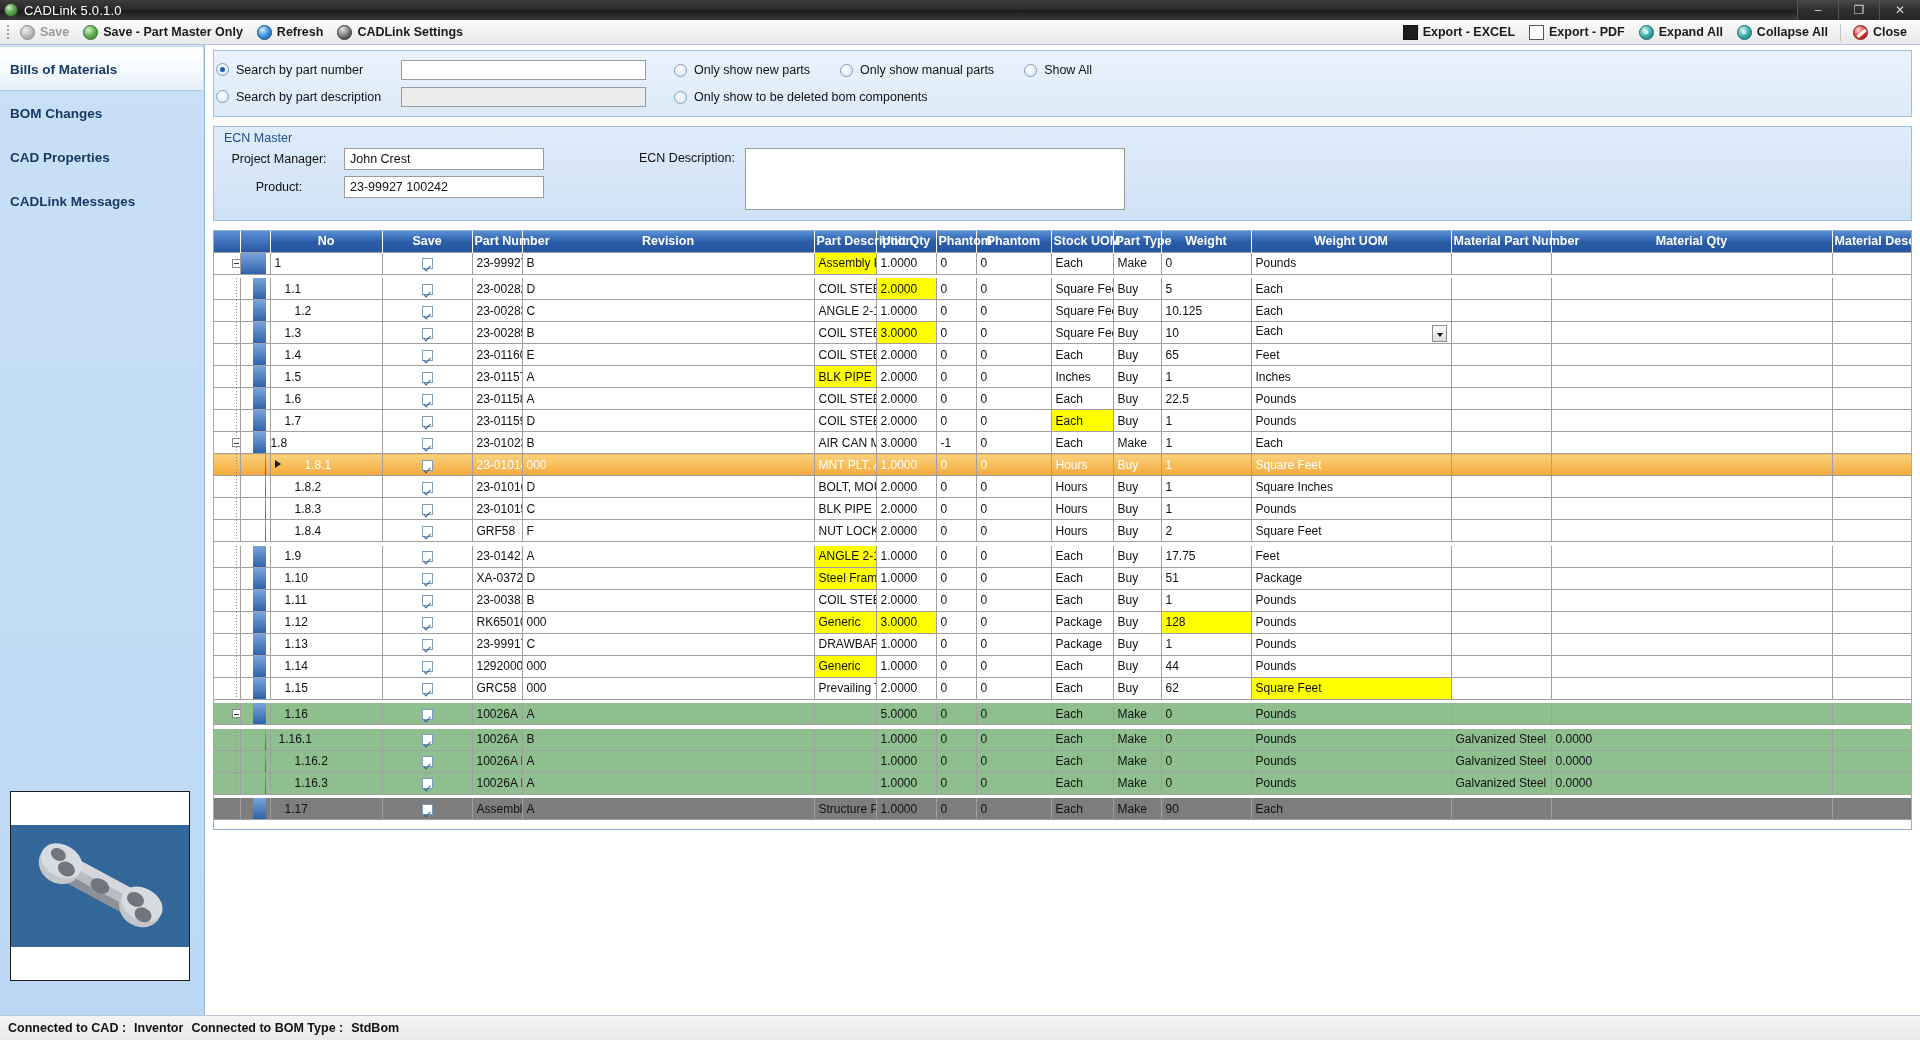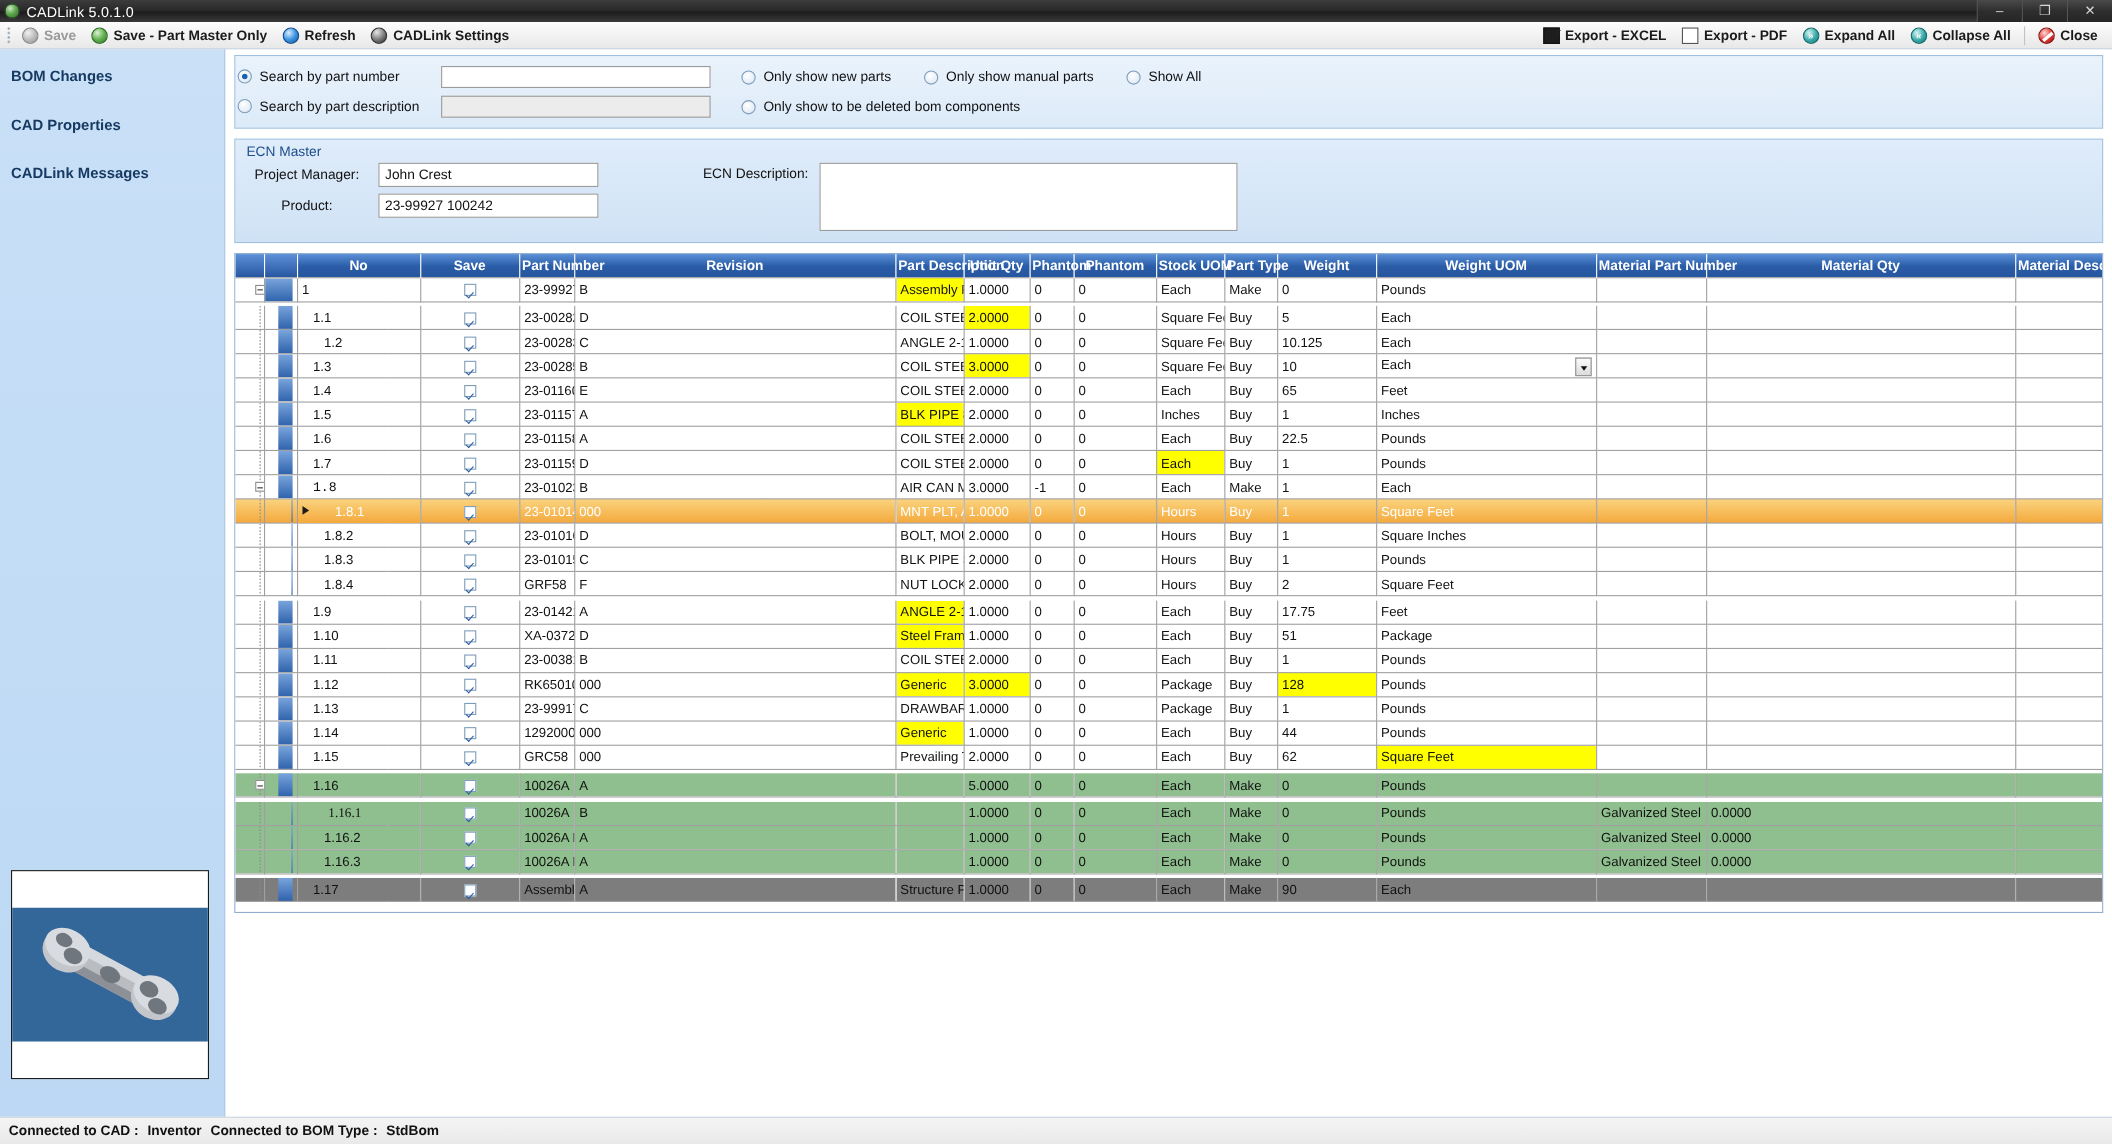--- a/index.html
+++ b/index.html
@@ -306,20 +306,23 @@
 
   <div class="tb-item">
     <span class="ico ico-close"></span>
     <span>Close</span>
   </div>
 </div>
 
 <div id="main">
 
   <div id="sidebar">
+    <div class="nav-item active">
+      <span>Bills of Materials</span>
+    </div>
     <div class="nav-item">
       <span>BOM Changes</span>
     </div>
     <div class="nav-item">
       <span>CAD Properties</span>
     </div>
     <div class="nav-item">
       <span>CADLink Messages</span>
     </div>
 
@@ -645,21 +648,21 @@
             <tr>
               <td class="cell-tree">
                 <div class="tree-cell">
                   <span class="dash"></span>
                   <span class="expander exp-box"></span>
                 </div>
               </td>
               <td class="cell-bar" style="padding-left: 12px;">
                 <div class="bar"></div>
               </td>
-              <td colspan="2" style="padding-left: 14px; font-family: Liberation Mono, monospace;">1.8</td>
+              <td colspan="2" style="padding-left: 0;">1.8</td>
               <td class="ctr"><span class="ck"></span></td>
               <td>23-01023</td>
               <td>B</td>
               <td>AIR CAN MOUNT ASSY, AIR SLIDE TONGU</td>
               <td>3.0000</td>
               <td>-1</td>
               <td>0</td>
               <td>Each</td>
               <td>Make</td>
               <td>1</td>
@@ -980,21 +983,21 @@
             </tr>
             <tr class="hl-green">
               <td class="cell-tree">
                 <div class="tree-cell">
                   <span class="dash"></span>
                 </div>
               </td>
               <td class="cell-bar" style="padding-left: 24px;">
                 <div class="bar"></div>
               </td>
-              <td colspan="2" style="padding-left: 28px; font-family: Liberation Serif, serif;">1.16.1</td>
+              <td colspan="2" style="padding-left: 8px;">1.16.1</td>
               <td class="ctr"><span class="ck"></span></td>
               <td>10026A</td>
               <td>B</td>
               <td></td>
               <td>1.0000</td>
               <td>0</td>
               <td>0</td>
               <td>Each</td>
               <td>Make</td>
               <td>0</td>

